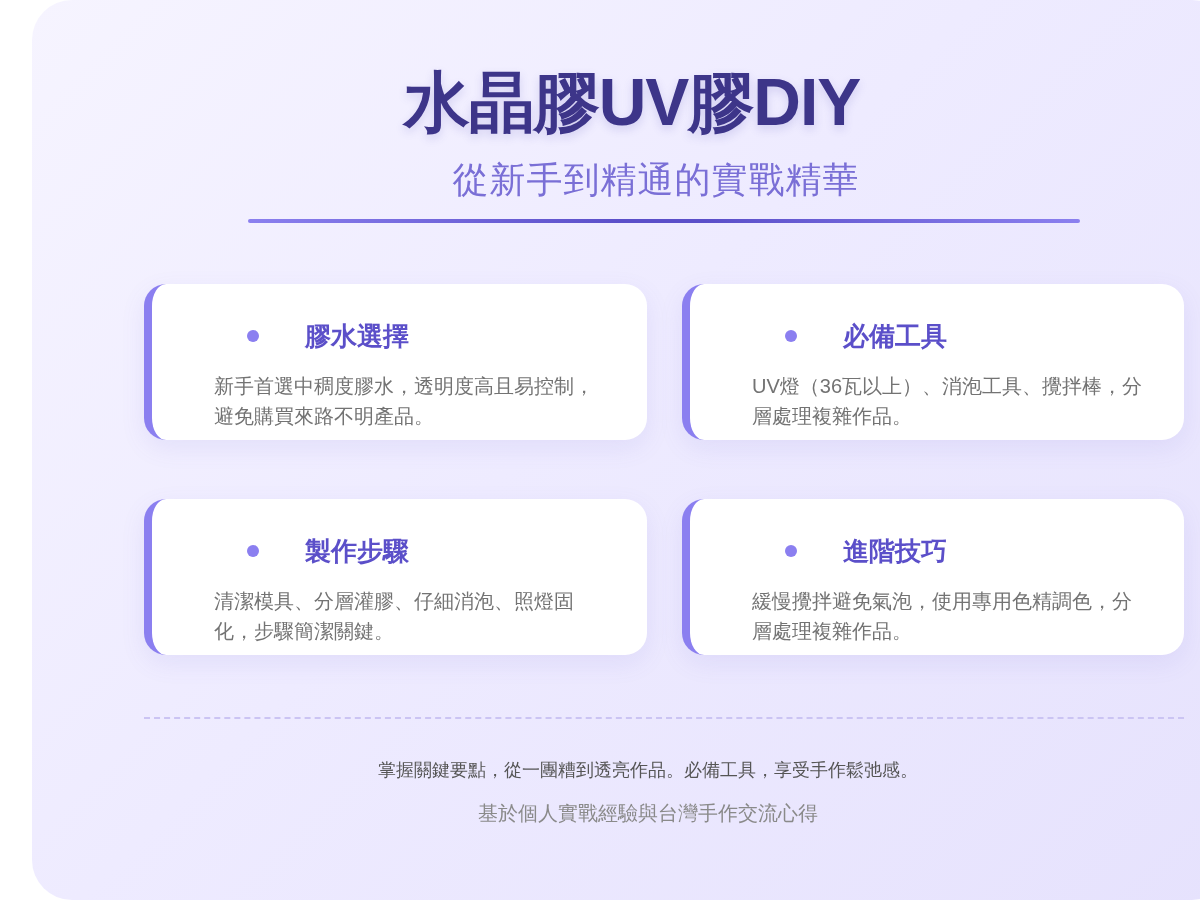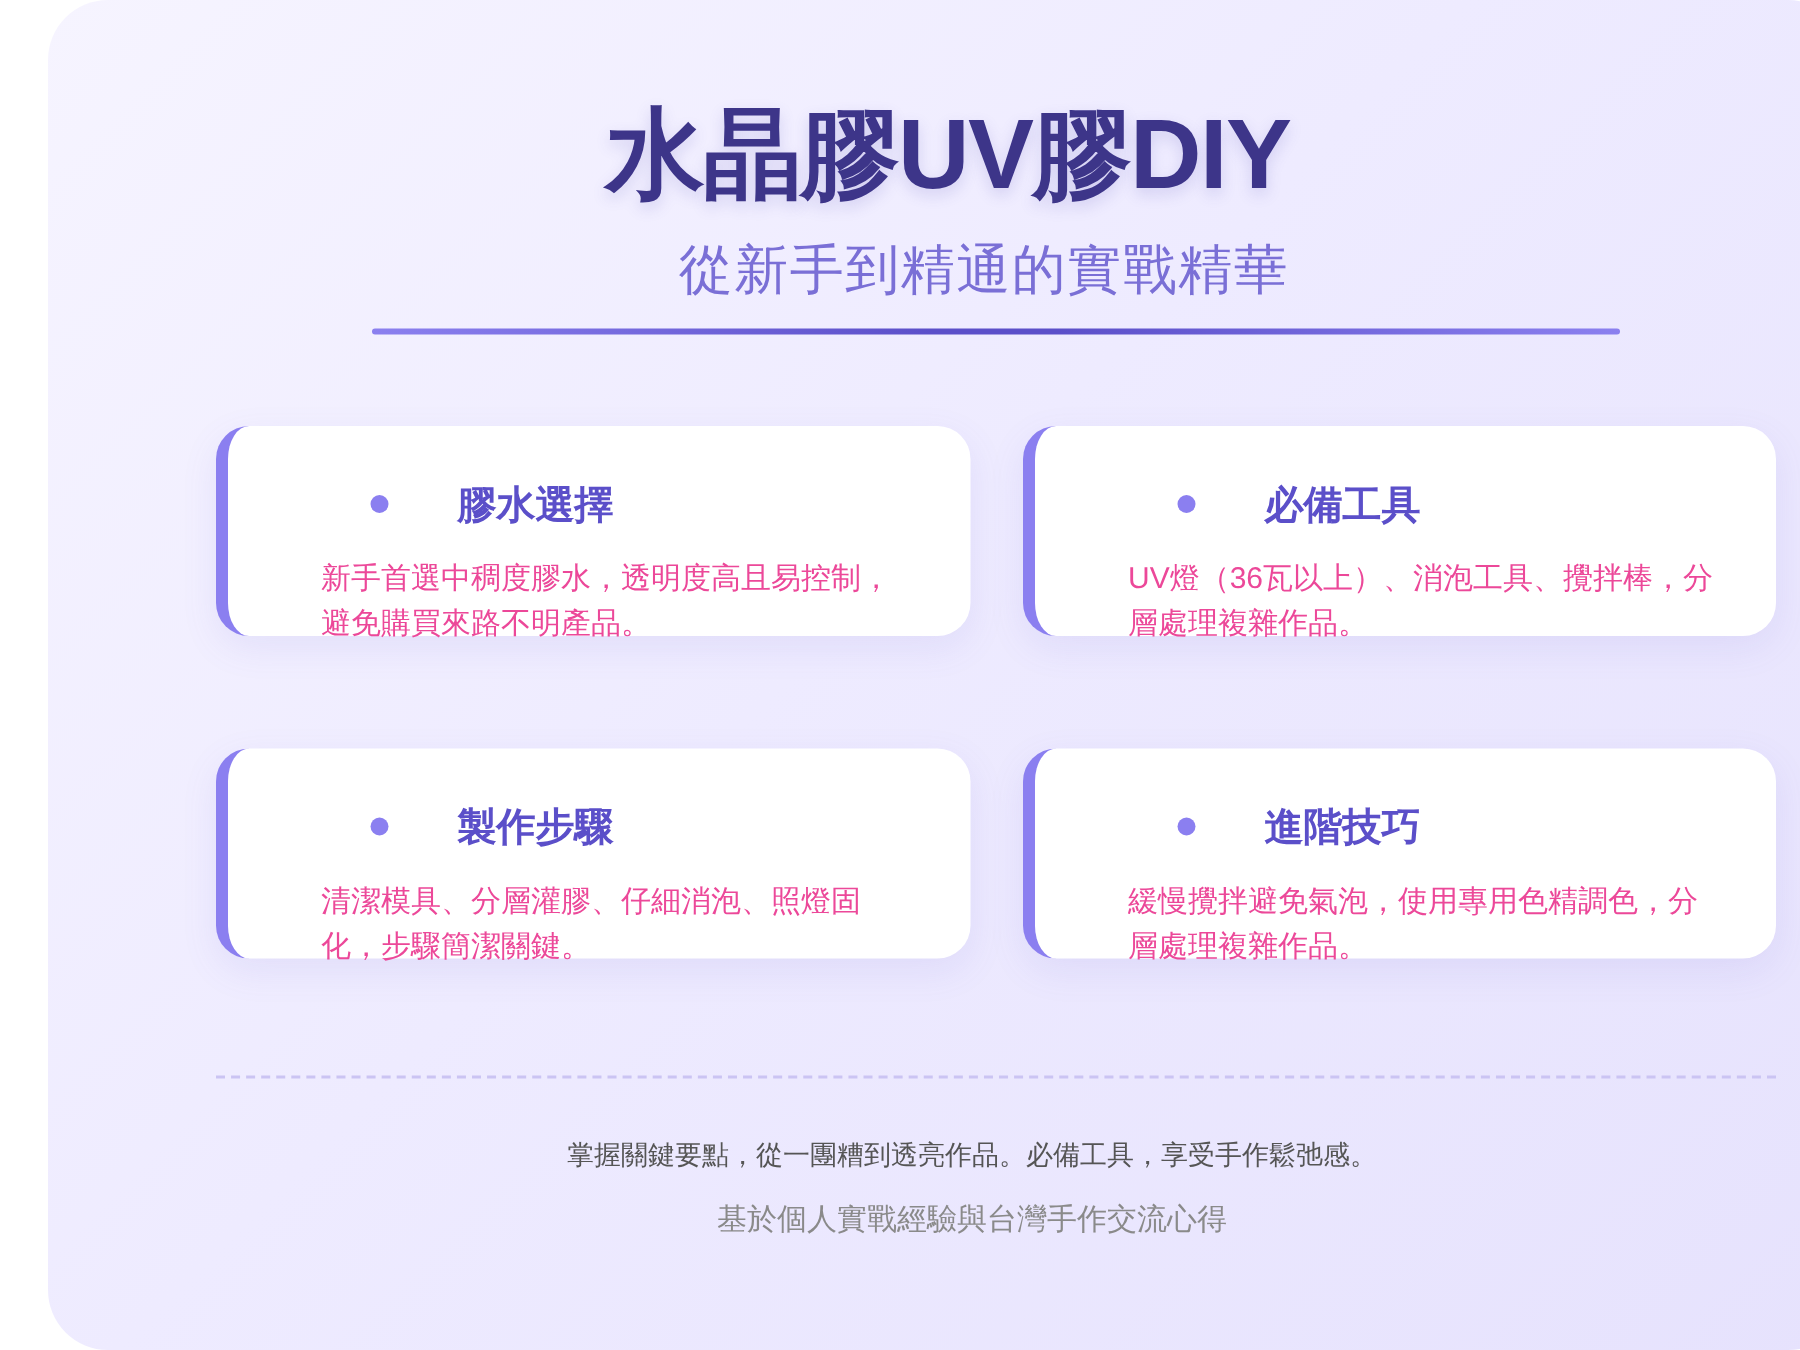--- a/index.html
+++ b/index.html
@@ -47,21 +47,21 @@
       left: 184px;
       width: 832px;
       top: 219px;
       height: 4px;
       border-radius: 2px;
       background: linear-gradient(90deg, #8b80ef 0%, #5b4fc9 45%, #5b4fc9 55%, #8b80ef 100%);
     }
     .card {
       position: absolute;
       width: 503px;
-      height: 140px;
+      height: 156px;
       background: #ffffff;
       border-radius: 22px;
       border-left: 8px solid #8b7ff0;
       box-shadow: 0 8px 24px rgba(110, 95, 210, 0.10);
     }
     .card.c1 { left: 80px;  top: 284px; }
     .card.c2 { left: 618px; top: 284px; width: 502px; padding-left: 35px; }
     .card.c3 { left: 80px;  top: 499px; }
     .card.c4 { left: 618px; top: 499px; width: 502px; }
     .card-head {
@@ -83,21 +83,21 @@
       color: #5b4fc9;
       line-height: 36px;
     }
     .card-body {
       position: absolute;
       left: 30px;
       right: 36px;
       top: 87px;
       font-size: 20px;
       line-height: 30px;
-      color: #ec4899;
+      color: #737373;
     }
     .dashed-divider {
       position: absolute;
       left: 80px;
       width: 1040px;
       top: 717px;
       height: 0;
       border-top: 2px dashed #cbc4f3;
     }
     .footer-main {

